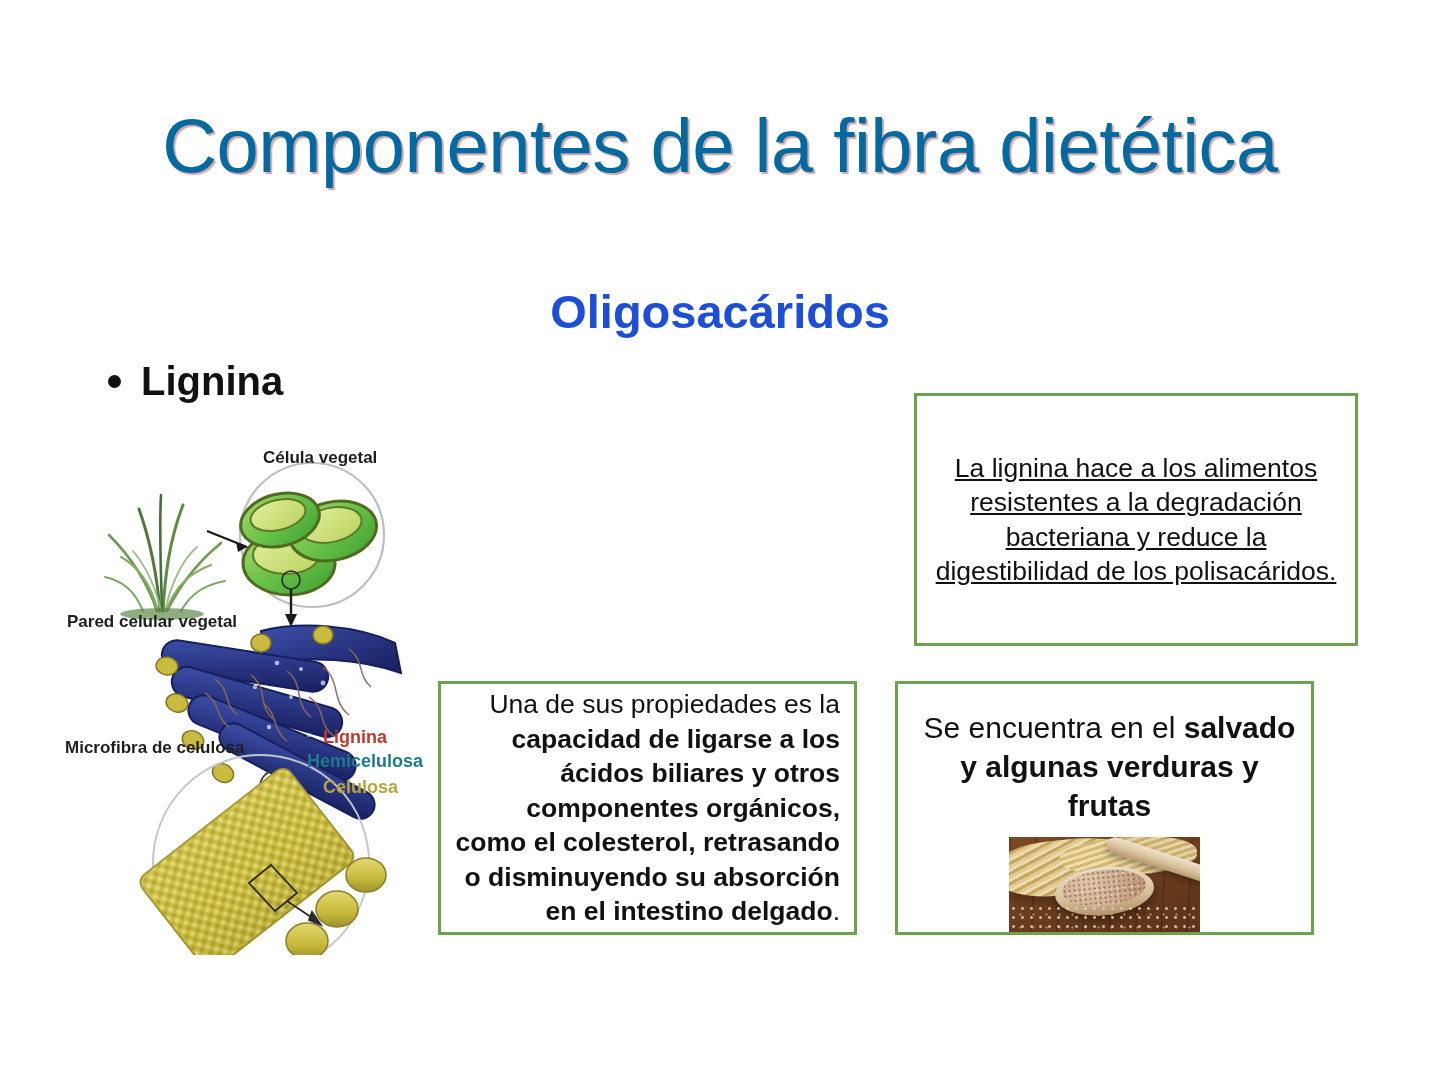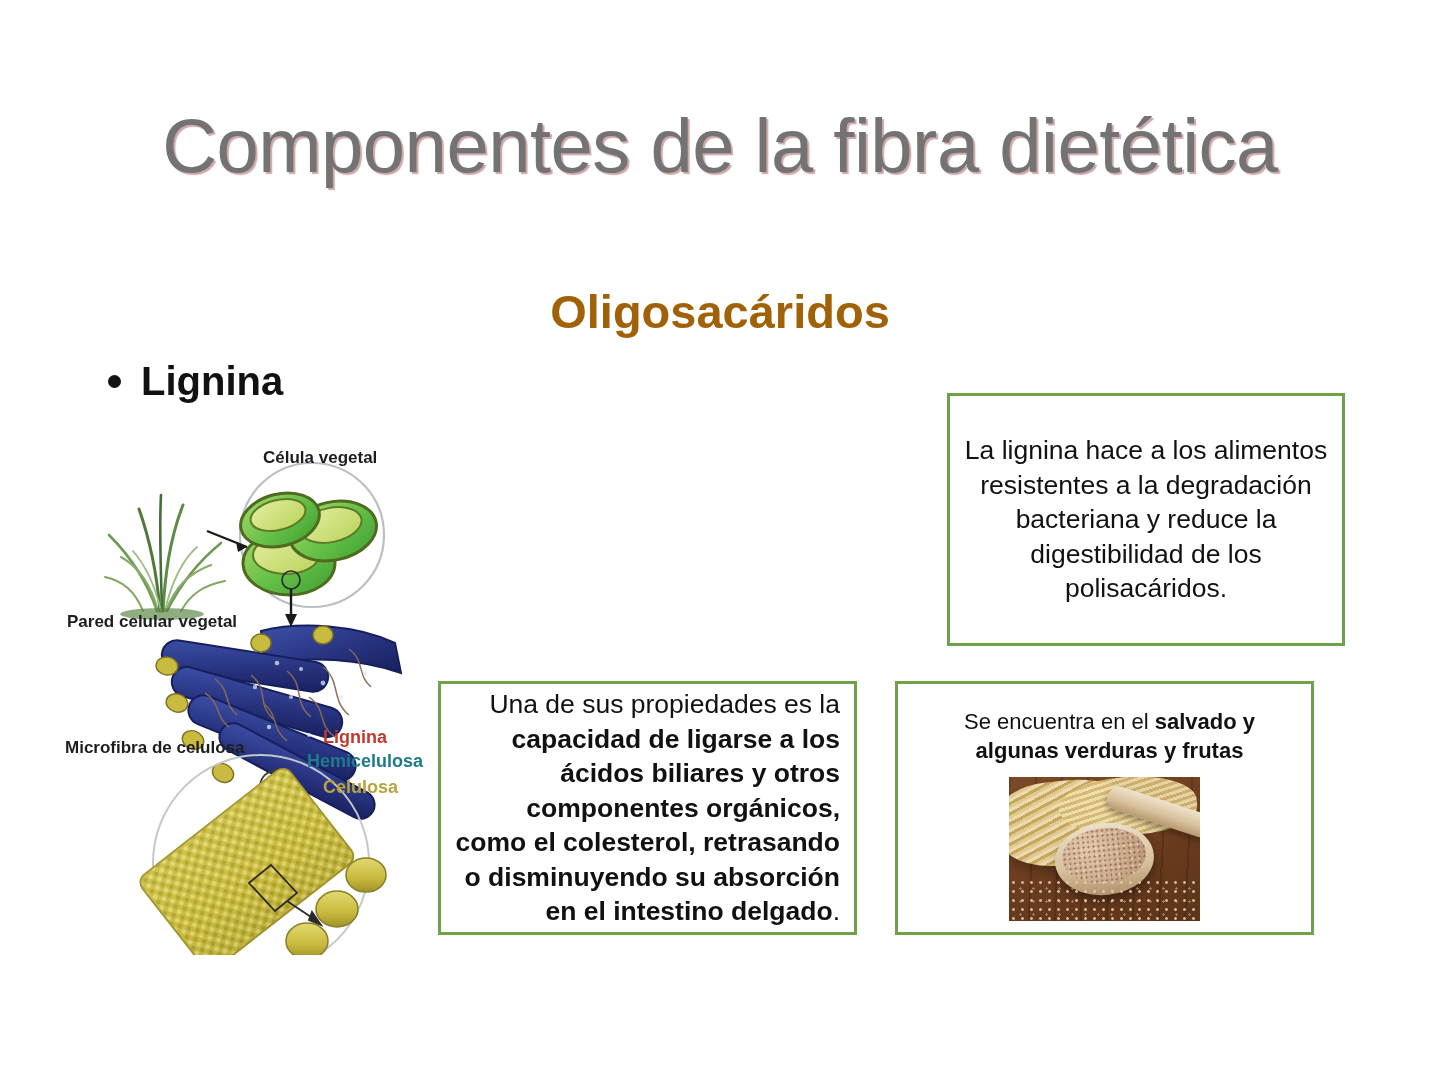--- a/index.html
+++ b/index.html
@@ -23,36 +23,36 @@
   
   #title {
     position: absolute;
     left: 0;
     top: 108px;
     width: 1440px;
     text-align: center;
     font-size: 76px;
     font-weight: 400;
     letter-spacing: -0.5px;
-    color: #737373;
+    color: #0369a1;
     text-shadow: 2px 2px 1px rgba(120,0,0,0.35);
     white-space: nowrap;
     line-height: 1.0;
   }
 
   
   #subtitle {
     position: absolute;
     left: 440px;
     top: 288px;
     width: 560px;
     text-align: center;
     font-size: 47px;
     font-weight: bold;
-    color: #a16207;
+    color: #1d4ed8;
     line-height: 1.0;
   }
 
   
   #bullet-lignina {
     position: absolute;
     left: 108px;
     top: 359px;
     display: flex;
     align-items: center;
@@ -84,29 +84,29 @@
     color: #111111;
   }
   .gbox p {
     margin: 0;
     padding: 0 14px;
     line-height: 1.30;
   }
   .gbox b { font-weight: bold; }
 
   #box-tl { left: 438px; top: 393px;  width: 419px; height: 251px; }
-  #box-tr { left: 947px; top: 393px;  width: 398px; height: 253px; }
+  #box-tr { left: 914px; top: 393px;  width: 444px; height: 253px; text-decoration: underline; }
   #box-bl { left: 438px; top: 681px;  width: 419px; height: 254px; text-align: right; }
   #box-br { left: 895px; top: 681px;  width: 419px; height: 254px;
             justify-content: flex-start; padding-top: 24px; }
 
   #box-tl p { font-size: 26.5px; }
   #box-tr p { font-size: 26.5px; }
   #box-bl p { font-size: 26.5px; }
-  #box-br p { font-size: 22px; padding-left: 24px; }
+  #box-br p { font-size: 30px; padding-left: 24px; }
 
   
   .photo-frame {
     margin-top: 12px;
     width: 191px;
     height: 144px;
     position: relative;
     overflow: hidden;
     background: #8a5a33;
   }

